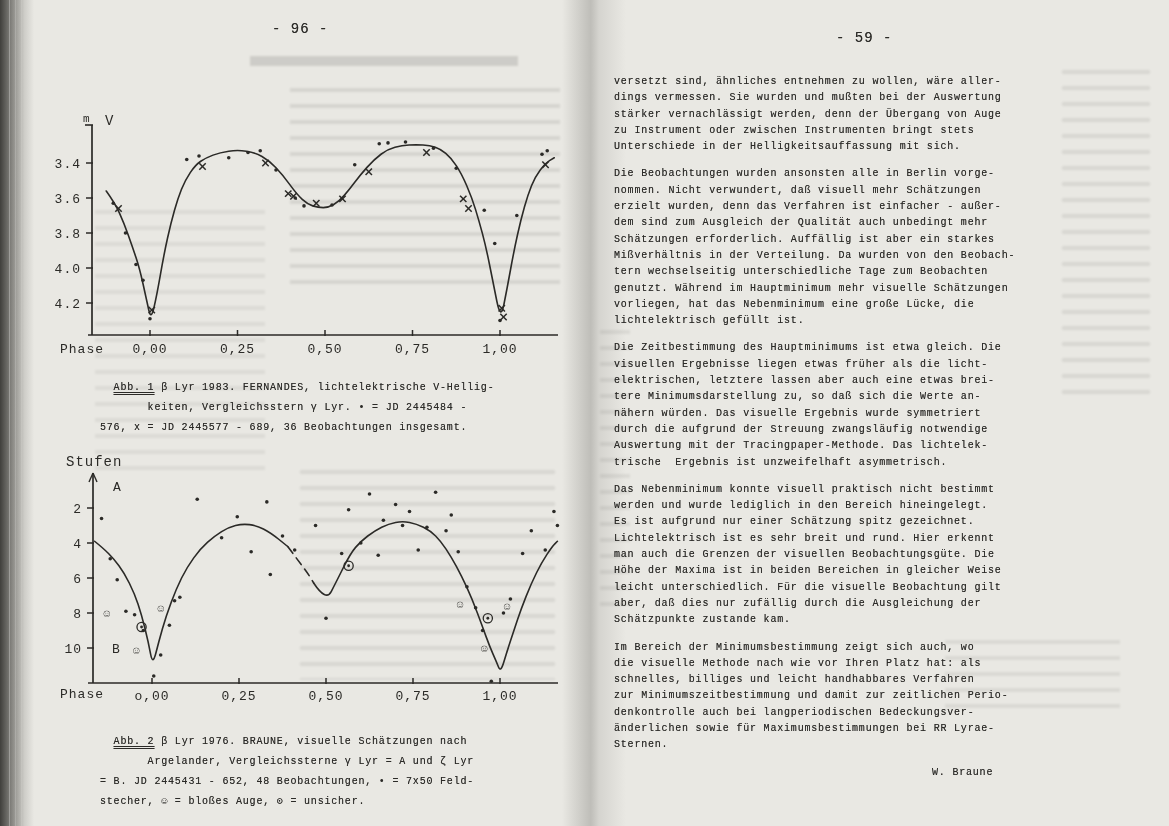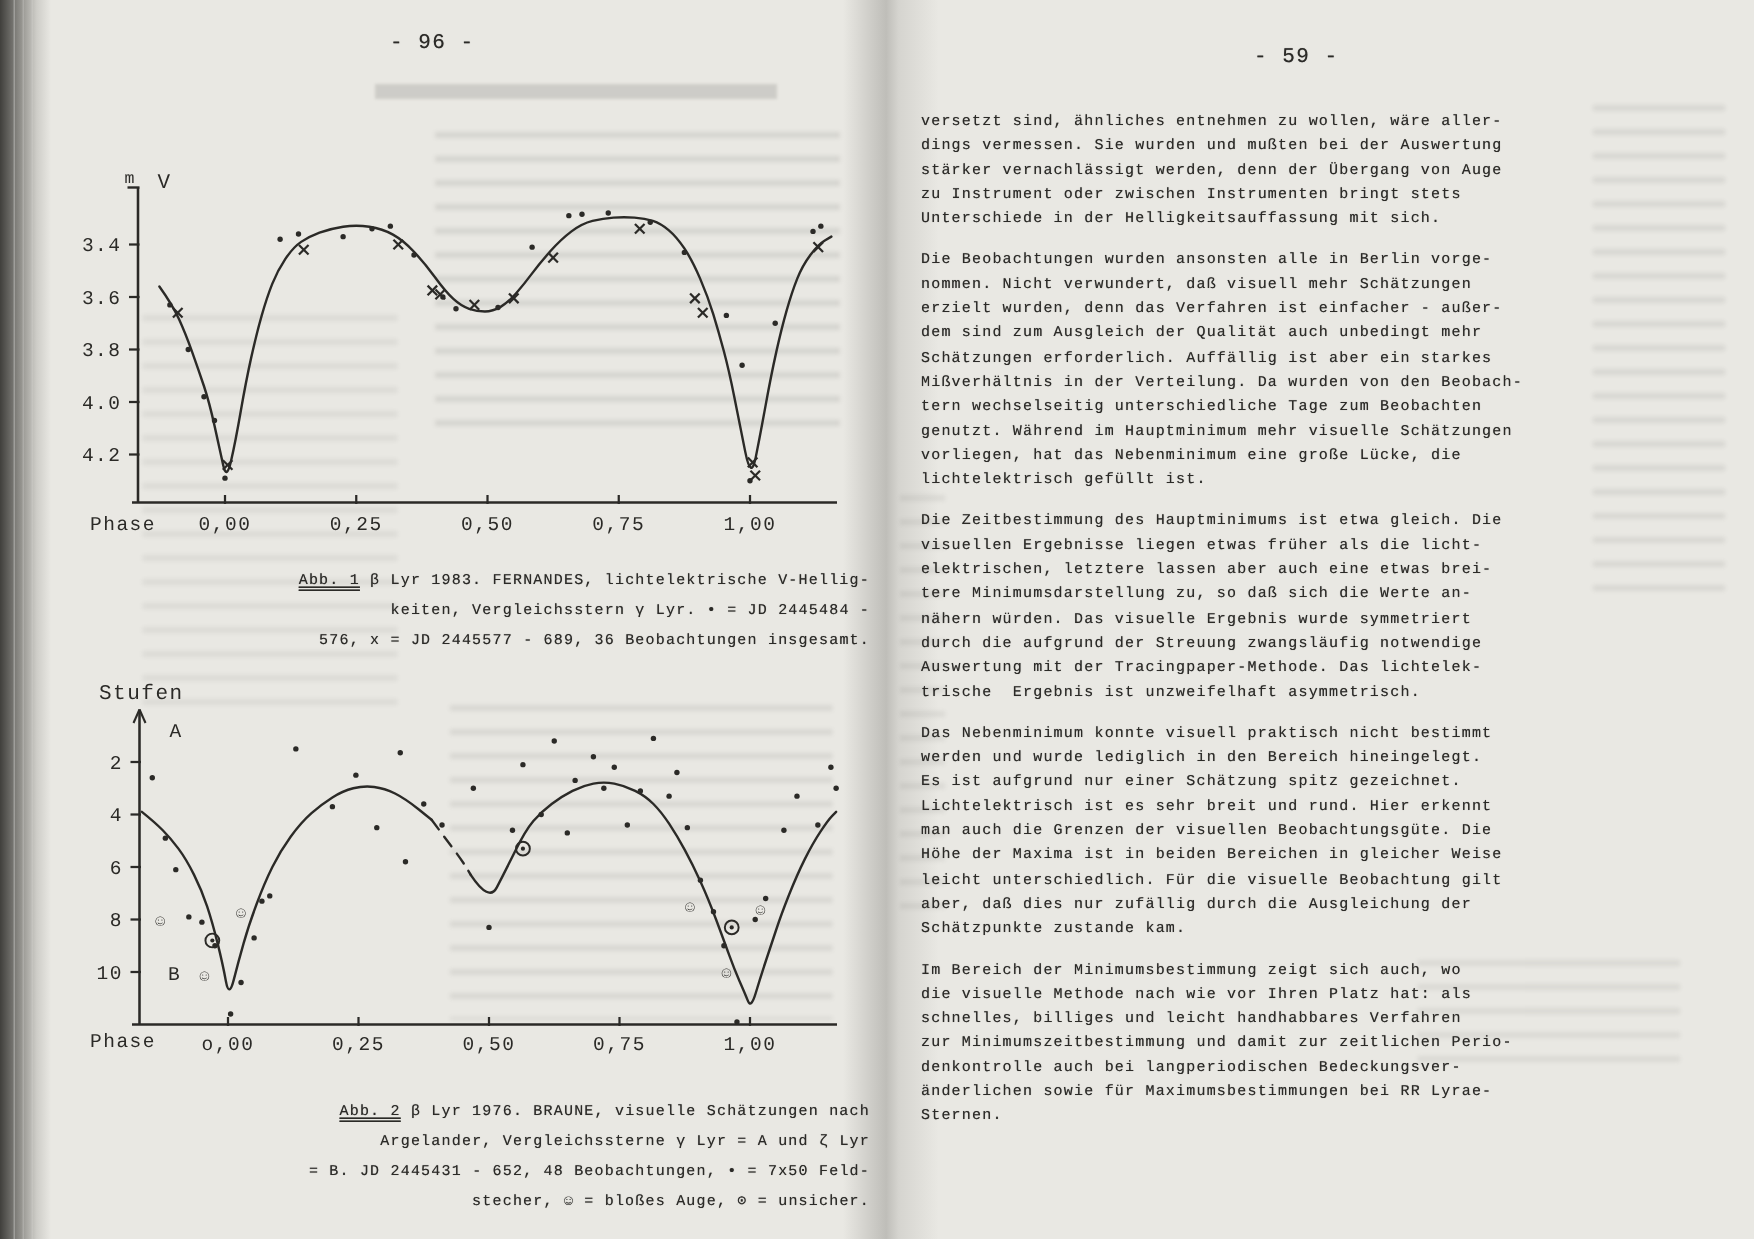--- a/index.html
+++ b/index.html
@@ -11,21 +11,21 @@
   }
   .page-num{
     position:absolute;font-size:14px;letter-spacing:1px;
     text-shadow:0 0 .5px rgba(0,0,0,.55);white-space:pre;
   }
   .typetext{
     position:absolute;font-size:10px;line-height:16.3px;letter-spacing:.8px;
     text-shadow:0 0 .5px rgba(0,0,0,.5);
   }
   .typetext p{margin:0 0 11px 0;white-space:pre;}
-  .caption{white-space:pre;line-height:20px;text-align:right;}
+  .caption{white-space:pre;line-height:20px;}
   .abb-label{text-decoration:underline;text-decoration-style:double;text-underline-offset:2px;}
   .signature{white-space:pre;padding-left:318px;}
   svg.chart{position:absolute;overflow:visible;}
   svg text{
     font-family:"Liberation Mono","DejaVu Sans Mono",monospace;
     fill:#2b2a27;
   }
   
   .left-edge{
     position:absolute;left:0;top:0;width:34px;height:826px;
@@ -52,21 +52,21 @@
 <div class="gutter"></div>
 
 <div class="bleed-bar" style="left:250px;top:56px;width:268px;height:10px"></div>
 <div class="bleed" style="left:290px;top:88px;width:270px;height:200px"></div>
 <div class="bleed" style="left:95px;top:210px;width:170px;height:270px;opacity:.08"></div>
 <div class="bleed" style="left:300px;top:470px;width:255px;height:210px;opacity:.10"></div>
 <div class="bleed" style="left:1062px;top:70px;width:88px;height:330px;opacity:.10"></div>
 <div class="bleed" style="left:600px;top:330px;width:30px;height:280px;opacity:.09"></div>
 <div class="bleed" style="left:945px;top:640px;width:175px;height:80px;opacity:.09"></div>
 
-<div class="page-num" style="left:260px;top:21px">- 96 -</div>
+<div class="page-num" style="left:272px;top:21px">- 96 -</div>
 
 <svg class="chart" width="512" height="300" style="left: 58px; top: 92px;">
     <line x1="34" y1="33" x2="34" y2="243" stroke="#2b2a27" stroke-width="1.7"></line>
     <line x1="30" y1="243" x2="500" y2="243" stroke="#2b2a27" stroke-width="1.7"></line>
     <line x1="27" y1="33" x2="35" y2="33" stroke="#2b2a27" stroke-width="1.6"></line>
     <line x1="28" y1="71" x2="35" y2="71" stroke="#2b2a27" stroke-width="1.5"></line>
     <text x="23" y="75.5" font-size="13" text-anchor="end" letter-spacing="1">3.4</text>
     <line x1="28" y1="106.00000000000003" x2="35" y2="106.00000000000003" stroke="#2b2a27" stroke-width="1.5"></line>
     <text x="23" y="110.50000000000003" font-size="13" text-anchor="end" letter-spacing="1">3.6</text>
     <line x1="28" y1="141" x2="35" y2="141" stroke="#2b2a27" stroke-width="1.5"></line>
@@ -288,13 +288,14 @@
 leicht unterschiedlich. Für die visuelle Beobachtung gilt
 aber, daß dies nur zufällig durch die Ausgleichung der
 Schätzpunkte zustande kam.</p>
   <p>Im Bereich der Minimumsbestimmung zeigt sich auch, wo
 die visuelle Methode nach wie vor Ihren Platz hat: als
 schnelles, billiges und leicht handhabbares Verfahren
 zur Minimumszeitbestimmung und damit zur zeitlichen Perio-
 denkontrolle auch bei langperiodischen Bedeckungsver-
 änderlichen sowie für Maximumsbestimmungen bei RR Lyrae-
 Sternen.</p>
+  <p class="signature">W. Braune</p>
 </div>
 
 </body></html>

